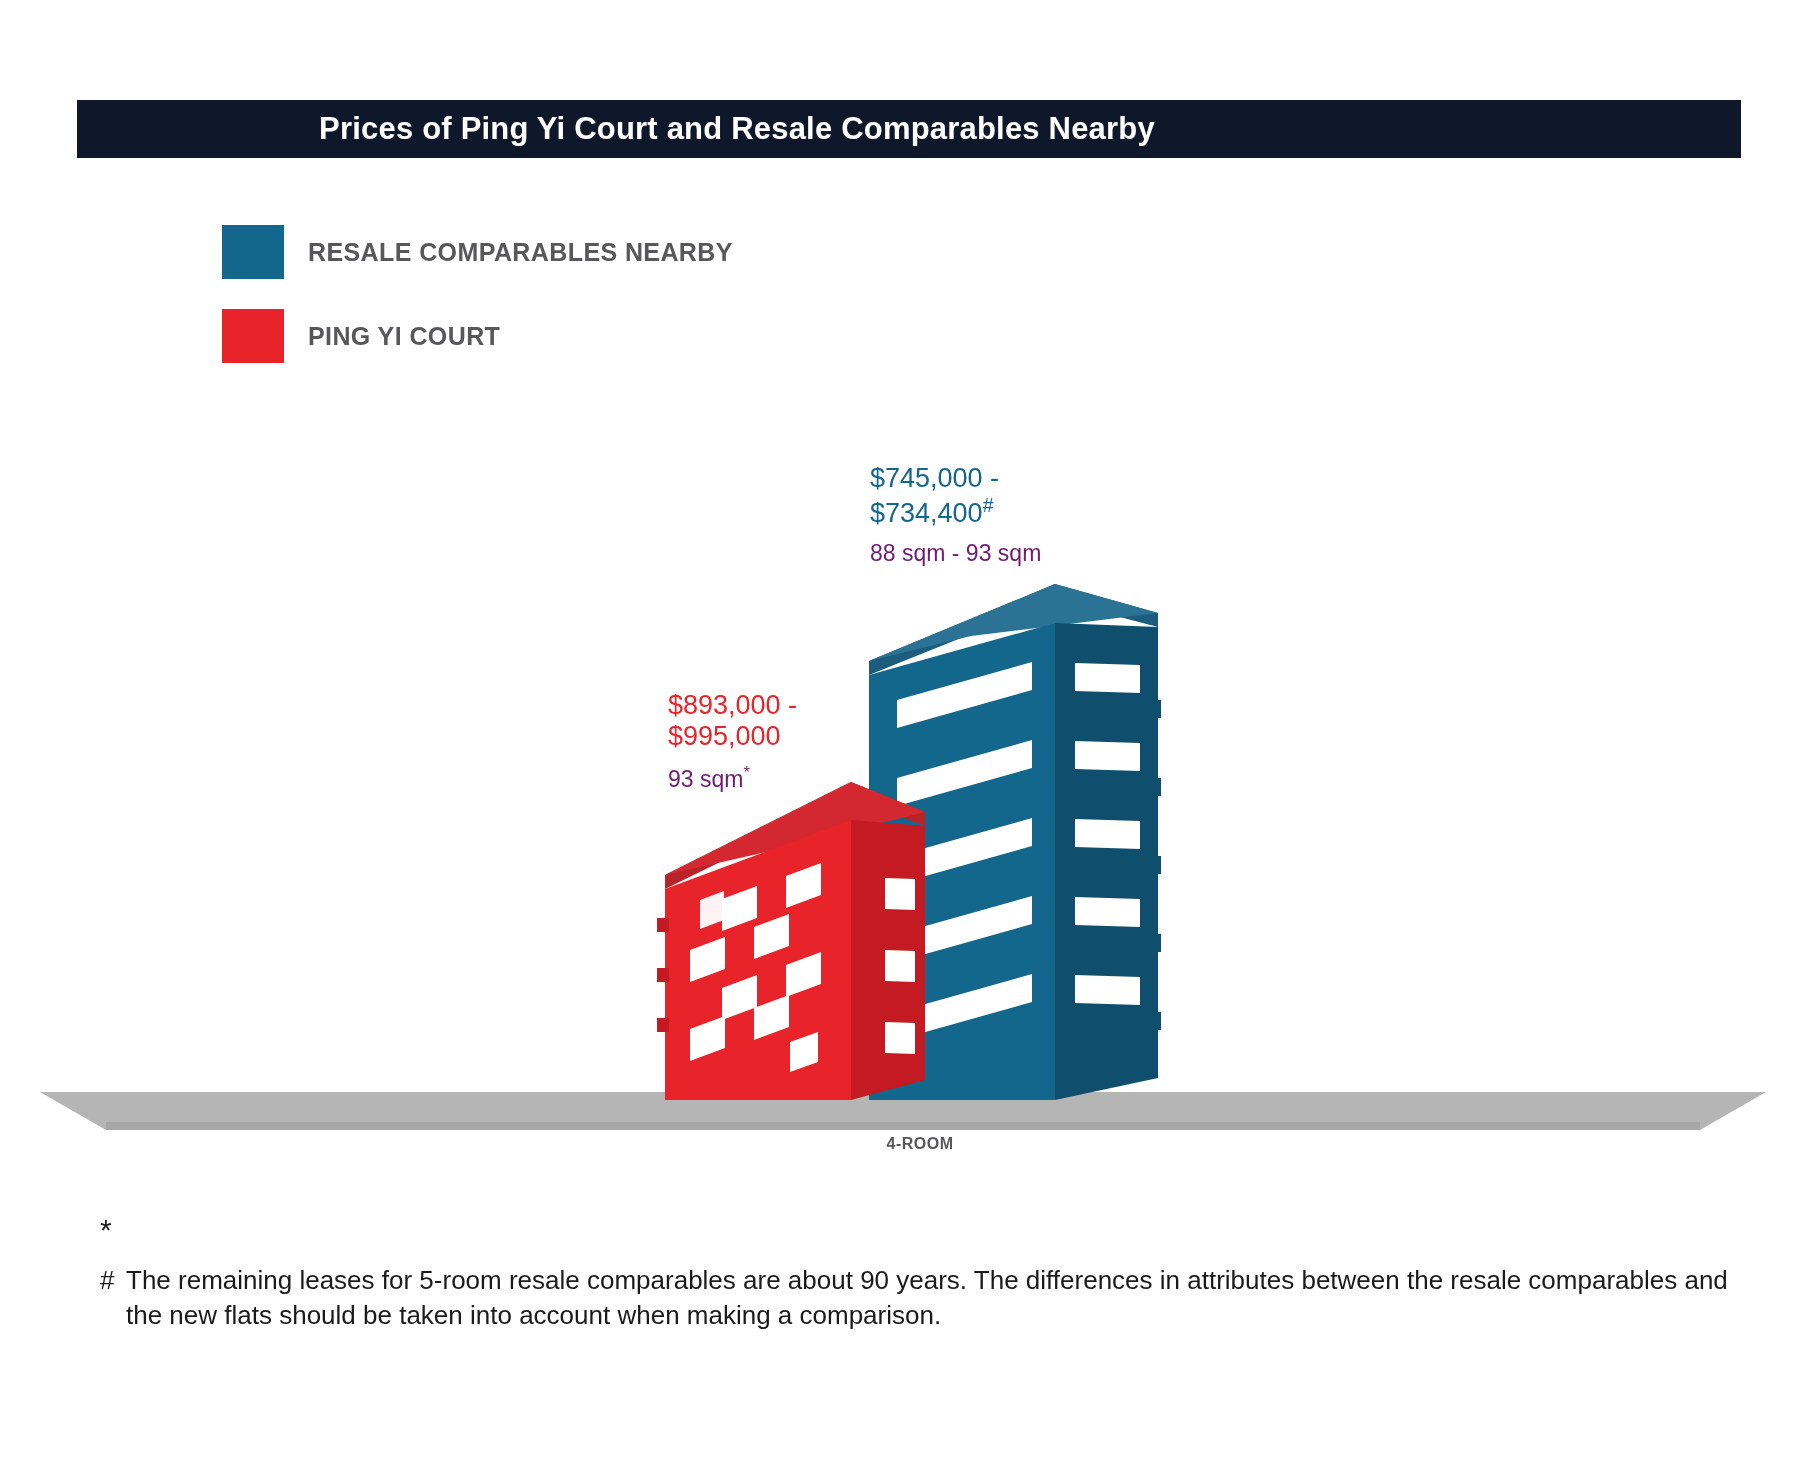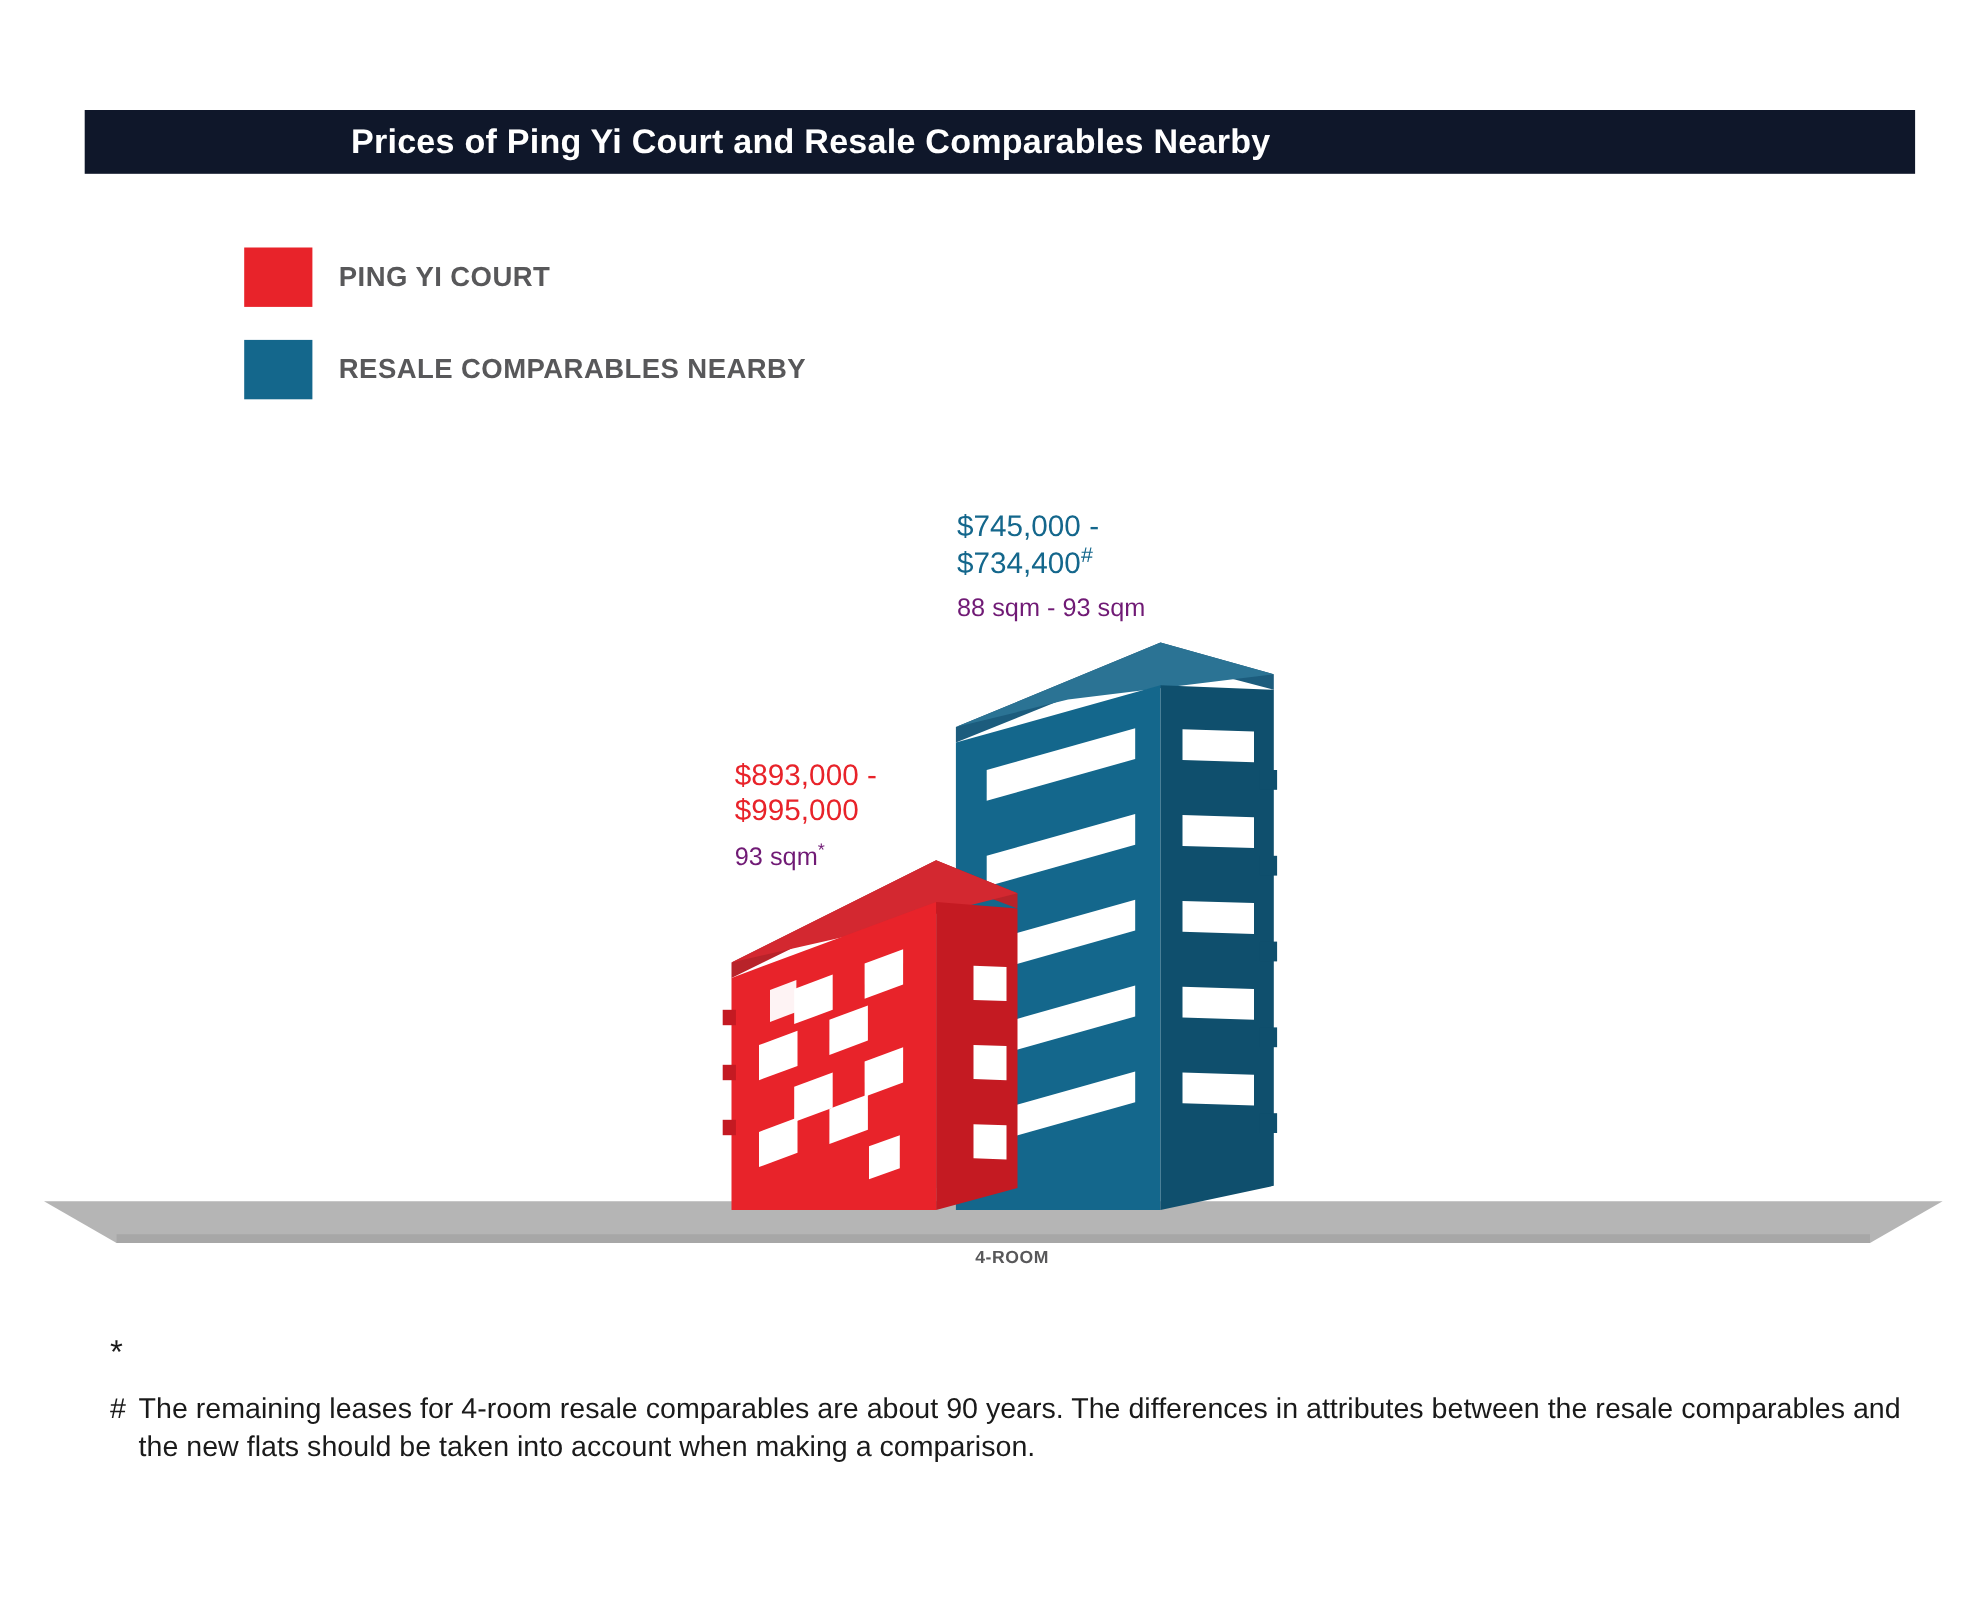--- a/index.html
+++ b/index.html
@@ -140,26 +140,26 @@
 </style>
 </head>
 <body>
 
 <div id="title-bar">
   <div id="title-text">Prices of Ping Yi Court and Resale Comparables Nearby</div>
 </div>
 
 <div id="legend">
   <div class="legend-row">
+    <span class="legend-swatch blue"></span>
+    <span class="legend-label">RESALE COMPARABLES NEARBY</span>
+  </div>
+  <div class="legend-row">
     <span class="legend-swatch red"></span>
     <span class="legend-label">PING YI COURT</span>
-  </div>
-  <div class="legend-row">
-    <span class="legend-swatch blue"></span>
-    <span class="legend-label">RESALE COMPARABLES NEARBY</span>
   </div>
 </div>
 
 <div id="chart-area">
   <svg width="1806" height="1461" viewBox="0 0 1806 1461" style="position:absolute;left:0;top:0;">
 
     <g>
       <polygon points="40,1092 1766,1092 1700,1130 106,1130" fill="#b5b5b5"></polygon>
       <polygon points="40,1092 106,1130 106,1130 40,1092" fill="#9a9a9a"></polygon>
       <polygon points="106,1130 1700,1130 1700,1122 106,1122" fill="#9a9a9a" opacity="0.5"></polygon>
@@ -249,15 +249,15 @@
 
   <div id="category-label">4-ROOM</div>
 </div>
 
 <div id="footnotes">
   <div class="footnote">
     <span class="mark star">*</span>
   </div>
   <div class="footnote">
     <span class="mark">#</span>
-    <span class="txt">The remaining leases for 4-room resale comparables are about 90 years. The differences in attributes between the resale comparables and the new flats should be taken into account when making a comparison.</span>
+    <span class="txt">The remaining leases for 5-room resale comparables are about 90 years. The differences in attributes between the resale comparables and the new flats should be taken into account when making a comparison.</span>
   </div>
 </div>
 
 </body></html>

